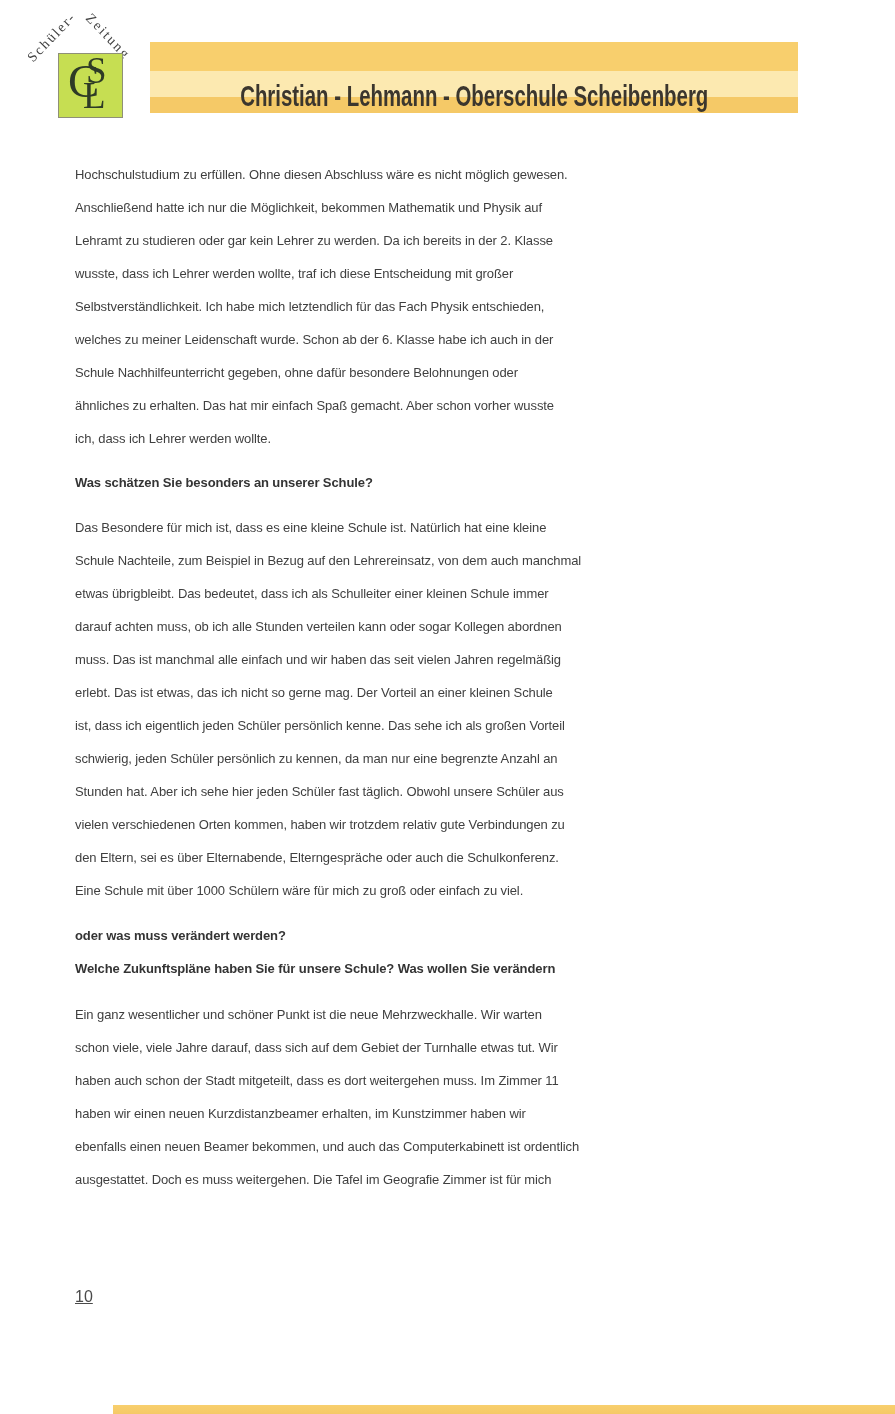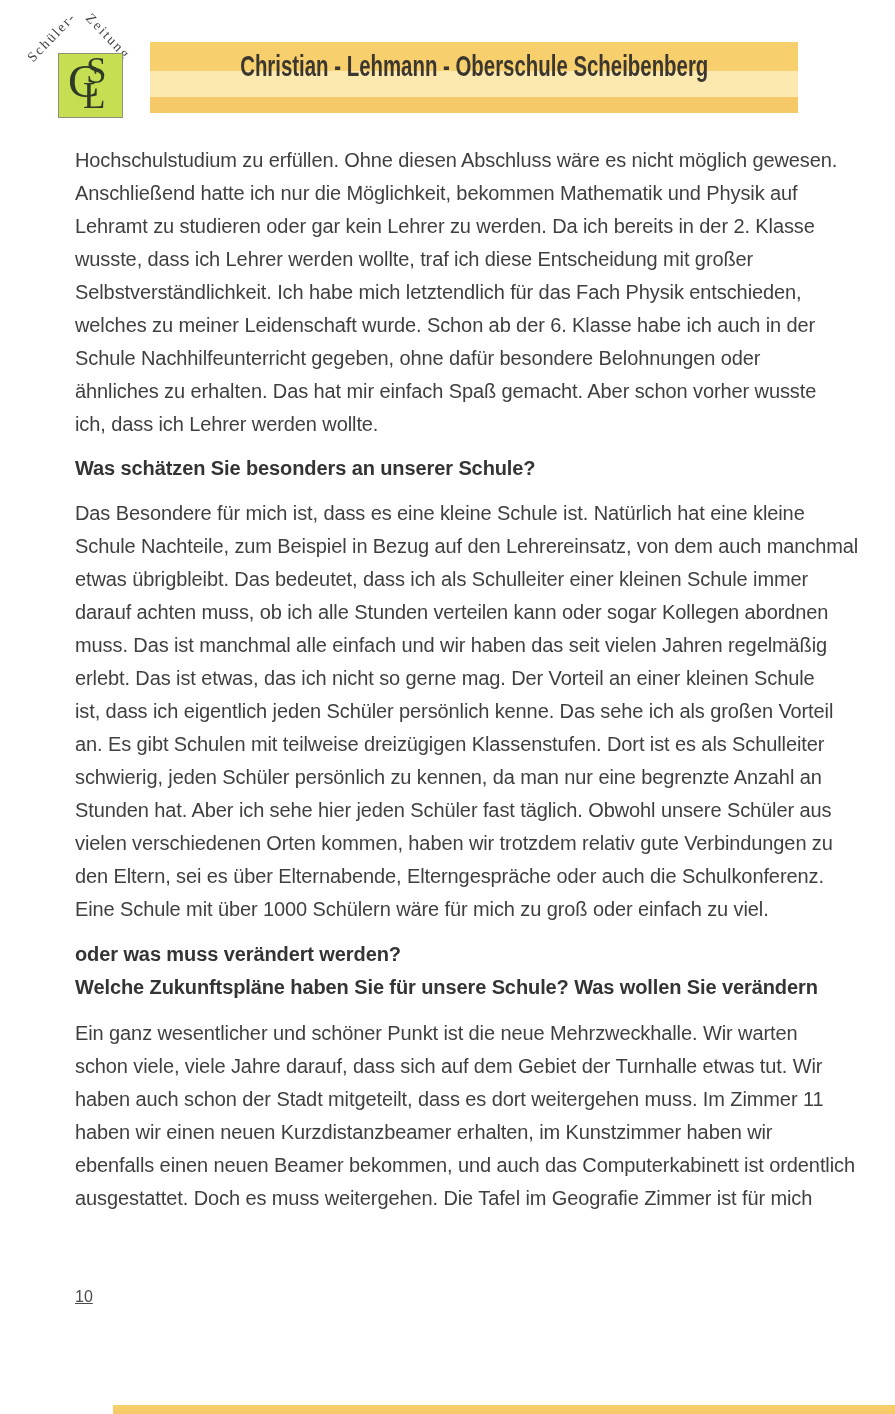--- a/index.html
+++ b/index.html
@@ -21,32 +21,32 @@
   .roof{
     position:absolute;font-family:"Liberation Serif",serif;font-size:14px;
     letter-spacing:2px;color:#3f3f3f;white-space:pre;
   }
   .roof-left{left:30px;top:52px;transform-origin:left center;transform:rotate(-46deg);}
   .roof-right{left:88px;top:8px;transform-origin:left center;transform:rotate(46deg);}
 
   .band{
     position:absolute;left:150px;top:42px;width:648px;height:71px;
     background:linear-gradient(to bottom,#f8cf6d 0,#f8cf6d 29px,#fce9b0 29px,#fce9b0 55px,#f5c967 55px,#f5c967 71px);
-    display:flex;align-items:flex-start;justify-content:center;
+    display:flex;align-items:flex-end;justify-content:center;
   }
   .school-name{
     font-family:"Liberation Sans",sans-serif;font-weight:bold;font-size:30px;
     color:#3b362e;transform:scaleX(0.68);transform-origin:center;
     white-space:nowrap;margin-top:7px;
   }
 
   
   .article{
-    position:absolute;left:75px;top:144px;width:780px;
-    font-size:20px;color:#3f3f3f;letter-spacing:-0.1px;
+    position:absolute;left:75px;top:158px;width:780px;
+    font-size:13px;color:#3f3f3f;letter-spacing:-0.1px;
   }
   .tline{height:33px;line-height:33px;white-space:pre;}
   .h-block{font-weight:bold;color:#343434;}
   .h-block .tline{height:33px;line-height:33px;}
   .mt1{margin-top:11px;}
   .mt2{margin-top:12px;}
   .mt3{margin-top:12px;}
   .mt4{margin-top:13px;}
 
   
@@ -94,21 +94,20 @@
     </div>
 
   <div class="mt2">
       <div class="tline">Das Besondere für mich ist, dass es eine kleine Schule ist. Natürlich hat eine kleine</div>
       <div class="tline">Schule Nachteile, zum Beispiel in Bezug auf den Lehrereinsatz, von dem auch manchmal</div>
       <div class="tline">etwas übrigbleibt. Das bedeutet, dass ich als Schulleiter einer kleinen Schule immer</div>
       <div class="tline">darauf achten muss, ob ich alle Stunden verteilen kann oder sogar Kollegen abordnen</div>
       <div class="tline">muss. Das ist manchmal alle einfach und wir haben das seit vielen Jahren regelmäßig</div>
       <div class="tline">erlebt. Das ist etwas, das ich nicht so gerne mag. Der Vorteil an einer kleinen Schule</div>
       <div class="tline">ist, dass ich eigentlich jeden Schüler persönlich kenne. Das sehe ich als großen Vorteil</div>
-      <div class="tline">an. Es gibt Schulen mit teilweise dreizügigen Klassenstufen. Dort ist es als Schulleiter</div>
       <div class="tline">schwierig, jeden Schüler persönlich zu kennen, da man nur eine begrenzte Anzahl an</div>
       <div class="tline">Stunden hat. Aber ich sehe hier jeden Schüler fast täglich. Obwohl unsere Schüler aus</div>
       <div class="tline">vielen verschiedenen Orten kommen, haben wir trotzdem relativ gute Verbindungen zu</div>
       <div class="tline">den Eltern, sei es über Elternabende, Elterngespräche oder auch die Schulkonferenz.</div>
       <div class="tline">Eine Schule mit über 1000 Schülern wäre für mich zu groß oder einfach zu viel.</div>
     </div>
 
   <div class="h-block mt3">
       <div class="tline">oder was muss verändert werden?</div>
       <div class="tline">Welche Zukunftspläne haben Sie für unsere Schule? Was wollen Sie verändern</div>

